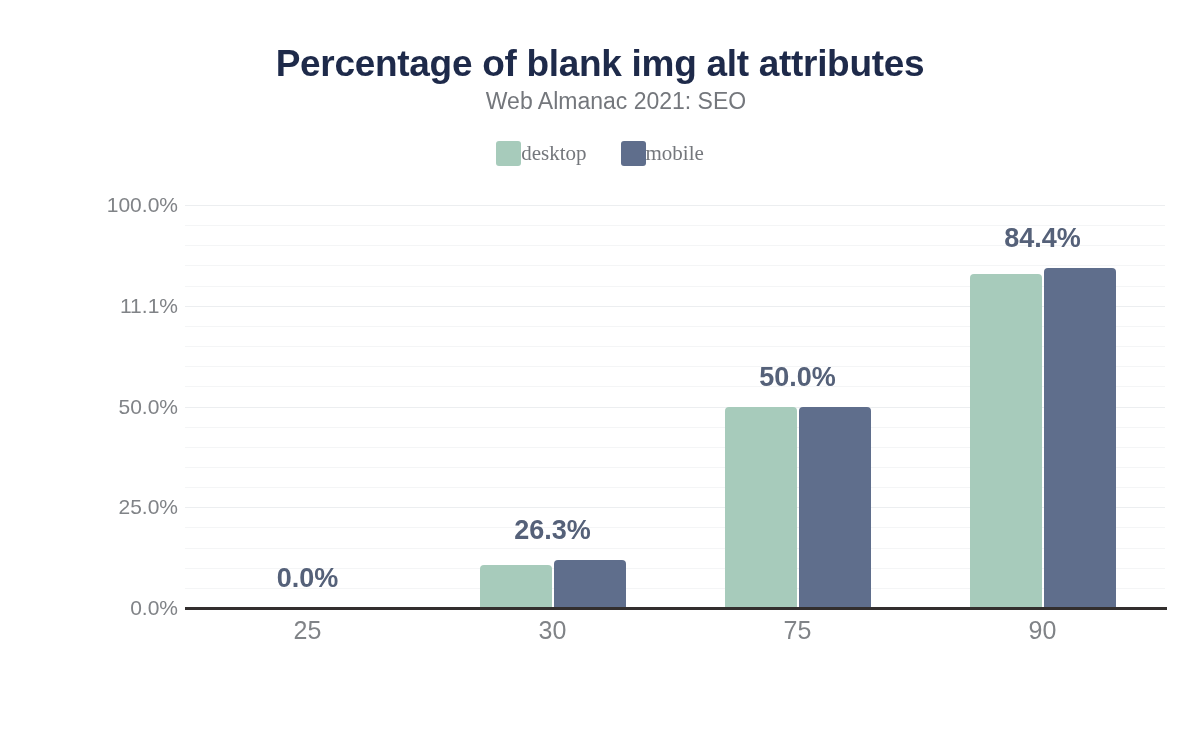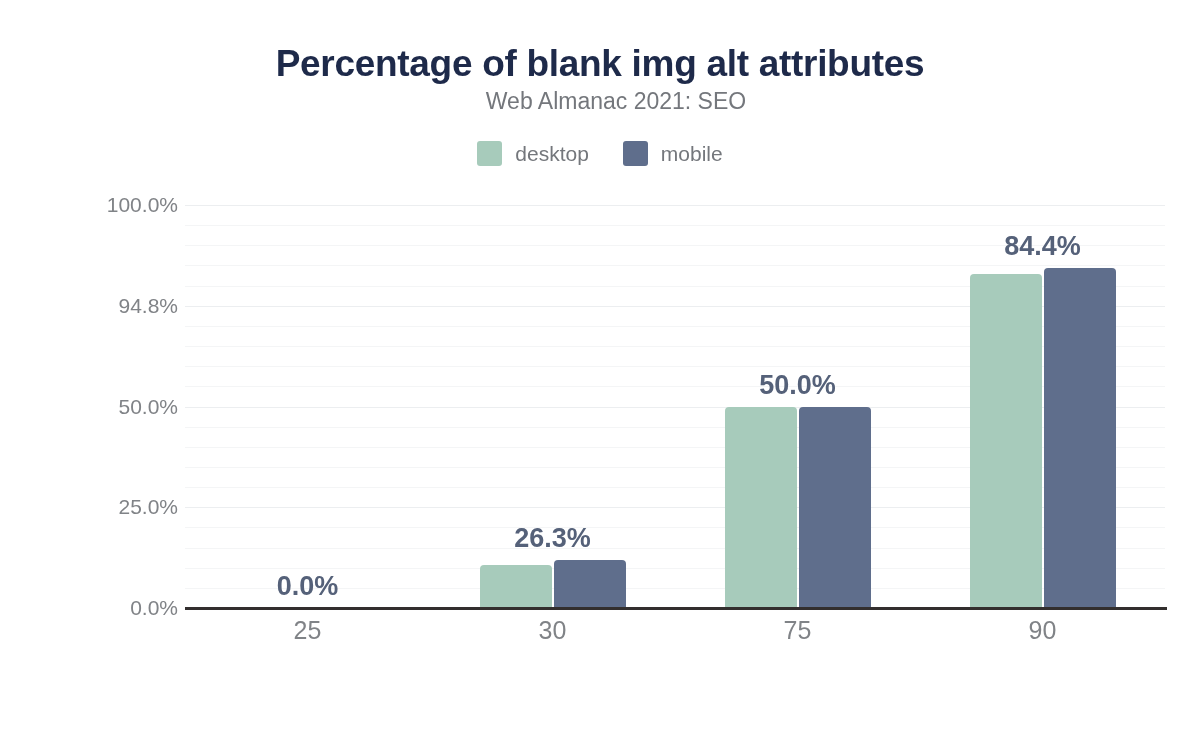--- a/index.html
+++ b/index.html
@@ -50,21 +50,21 @@
     top: 141px;
     width: 1200px;
     display: flex;
     justify-content: center;
     align-items: center;
     gap: 34px;
   }
   .legend-item {
     display: flex;
     align-items: center;
-    gap: 13px;
+    font-family: Liberation Serif, serif;
   }
   .legend-swatch {
     width: 25px;
     height: 25px;
     border-radius: 3px;
   }
   .legend-label {
     font-size: 21px;
     color: #74777c;
   }
@@ -143,21 +143,20 @@
   .bar.mobile  { left: 124px; }
 
   .bar-value-label {
     position: absolute;
     width: 245px;
     text-align: center;
     font-size: 27px;
     font-weight: bold;
     color: #556179;
     transform: translateY(-100%);
-    margin-top: 8px;
   }
 </style>
 </head>
 <body>
 
 <div id="chart-root">
 
   <div id="chart-title">Percentage of blank img alt attributes</div>
   <div id="chart-subtitle">Web Almanac 2021: SEO</div>
 
@@ -219,21 +218,21 @@
         <div class="bar-value-label" style="left: 735px; top: 48.868px;">84.4%</div>
       </div>
   </div>
 
   <div id="axis-line"></div>
 
   <div id="y-ticks">
       <div class="y-tick-label" style="top: 608px;">0.0%</div>
       <div class="y-tick-label" style="top: 507.25px;">25.0%</div>
       <div class="y-tick-label" style="top: 406.5px;">50.0%</div>
-      <div class="y-tick-label" style="top: 305.75px;">94.8%</div>
+      <div class="y-tick-label" style="top: 305.75px;">11.1%</div>
       <div class="y-tick-label" style="top: 205px;">100.0%</div>
     </div>
   <div id="x-ticks">
       <div class="x-tick-label" style="left: 185px;">25</div>
       <div class="x-tick-label" style="left: 430px;">30</div>
       <div class="x-tick-label" style="left: 675px;">75</div>
       <div class="x-tick-label" style="left: 920px;">90</div>
     </div>
 
 

